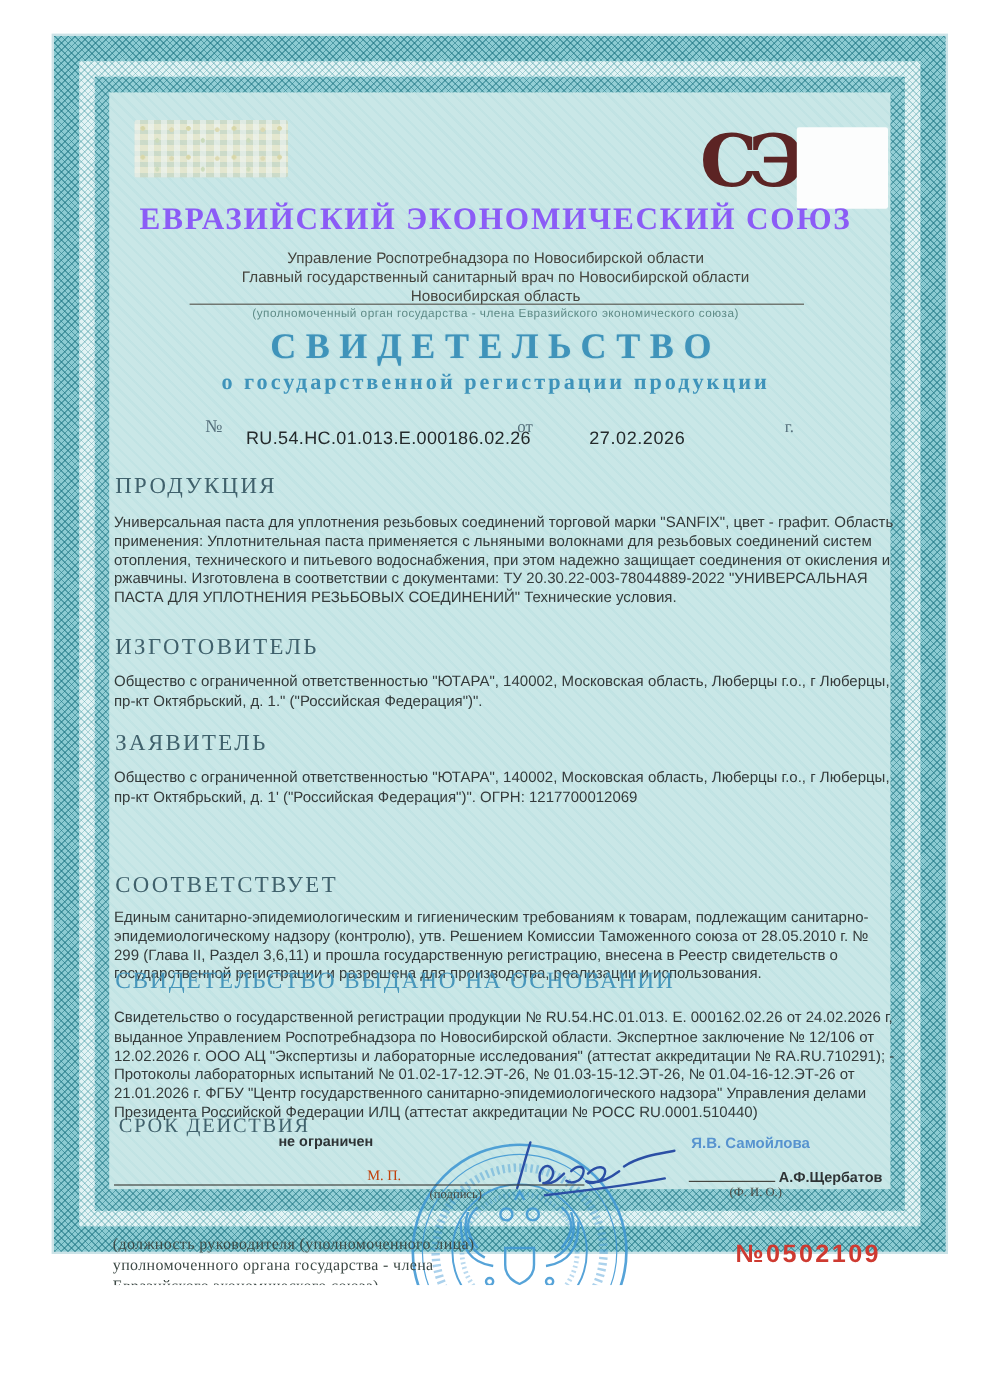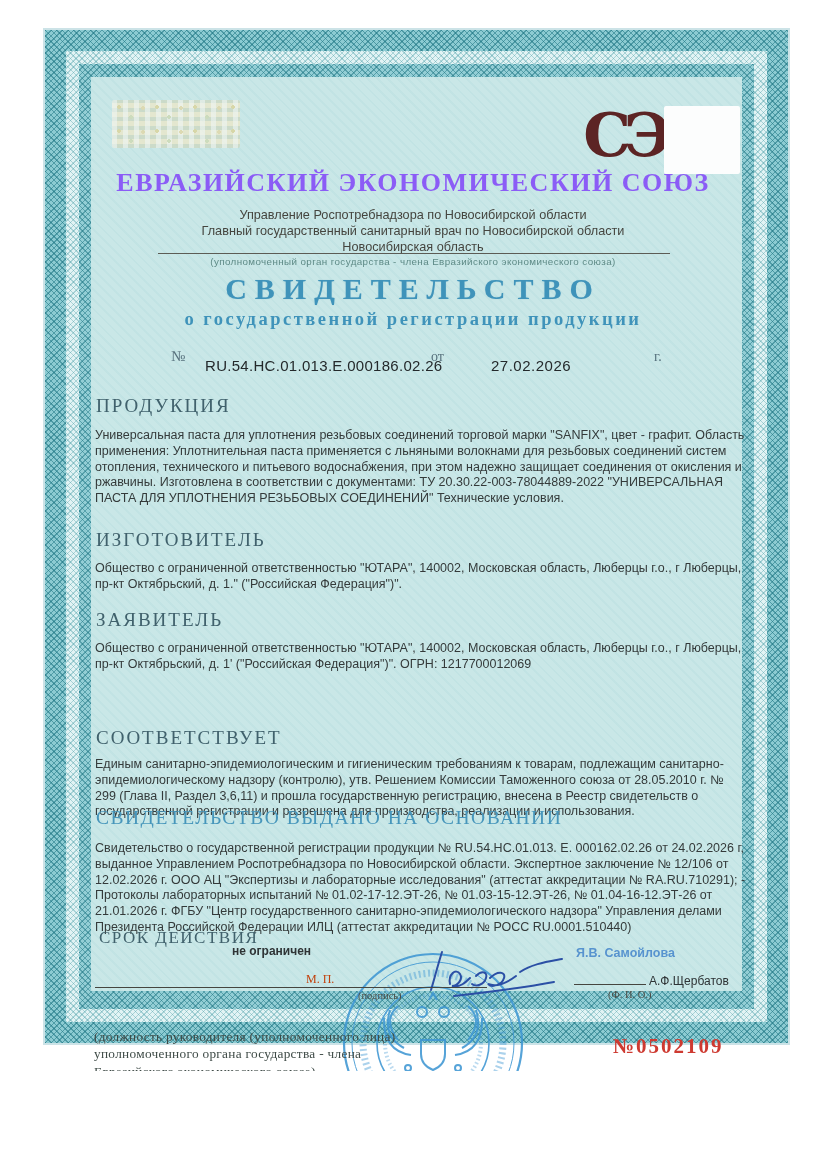--- a/index.html
+++ b/index.html
@@ -82,26 +82,26 @@
 
   .h-validity{left:99px;top:928px;font-family:"Liberation Serif",serif;font-size:17px;
       letter-spacing:1.5px;color:#40616c;}
   .validity-value{left:232px;top:944px;font-size:12px;font-weight:700;color:#2e3335;}
 
   
   .sig-line-left{left:95px;top:987px;width:392px;height:1px;background:#45453f;}
   .sig-line-right{left:574px;top:984px;width:72px;height:1px;background:#45453f;}
   .podpis-label{left:358px;top:990px;font-family:"Liberation Serif",serif;font-size:10.5px;color:#4c4c46;}
   .fio-label{left:608px;top:989px;font-family:"Liberation Serif",serif;font-size:10.5px;color:#4c4c46;}
-  .fio-name{left:649px;top:974px;font-size:12px;font-weight:400;color:#2e3335;}
+  .fio-name{left:649px;top:974px;font-size:12px;font-weight:700;color:#2e3335;}
   .approver-name{left:576px;top:924px;font-size:12.5px;font-weight:700;color:#5793cf;margin-top:22px;}
   .mp-label{left:306px;top:972px;font-family:"Liberation Serif",serif;font-size:12px;color:#c2410c;}
   .left-caption{left:94px;top:1000px;width:322px;font-family:"Liberation Serif",serif;
       font-size:13.3px;line-height:1.3;color:#3e4a46;letter-spacing:.3px;margin-top:28px;}
-  .serial{left:613px;top:1034px;font-family:Liberation Serif, serif;font-size:21px;
+  .serial{left:613px;top:1034px;font-family:Liberation Sans, sans-serif;font-size:21px;
       font-weight:600;letter-spacing:2px;color:#ce3a31;}
 
   .stamp{left:338px;top:948px;width:190px;height:190px;opacity:.88;}
   .signature-svg{left:418px;top:942px;width:170px;height:62px;}
 </style>
 </head>
 <body>
 
 <div class="cert">
 

